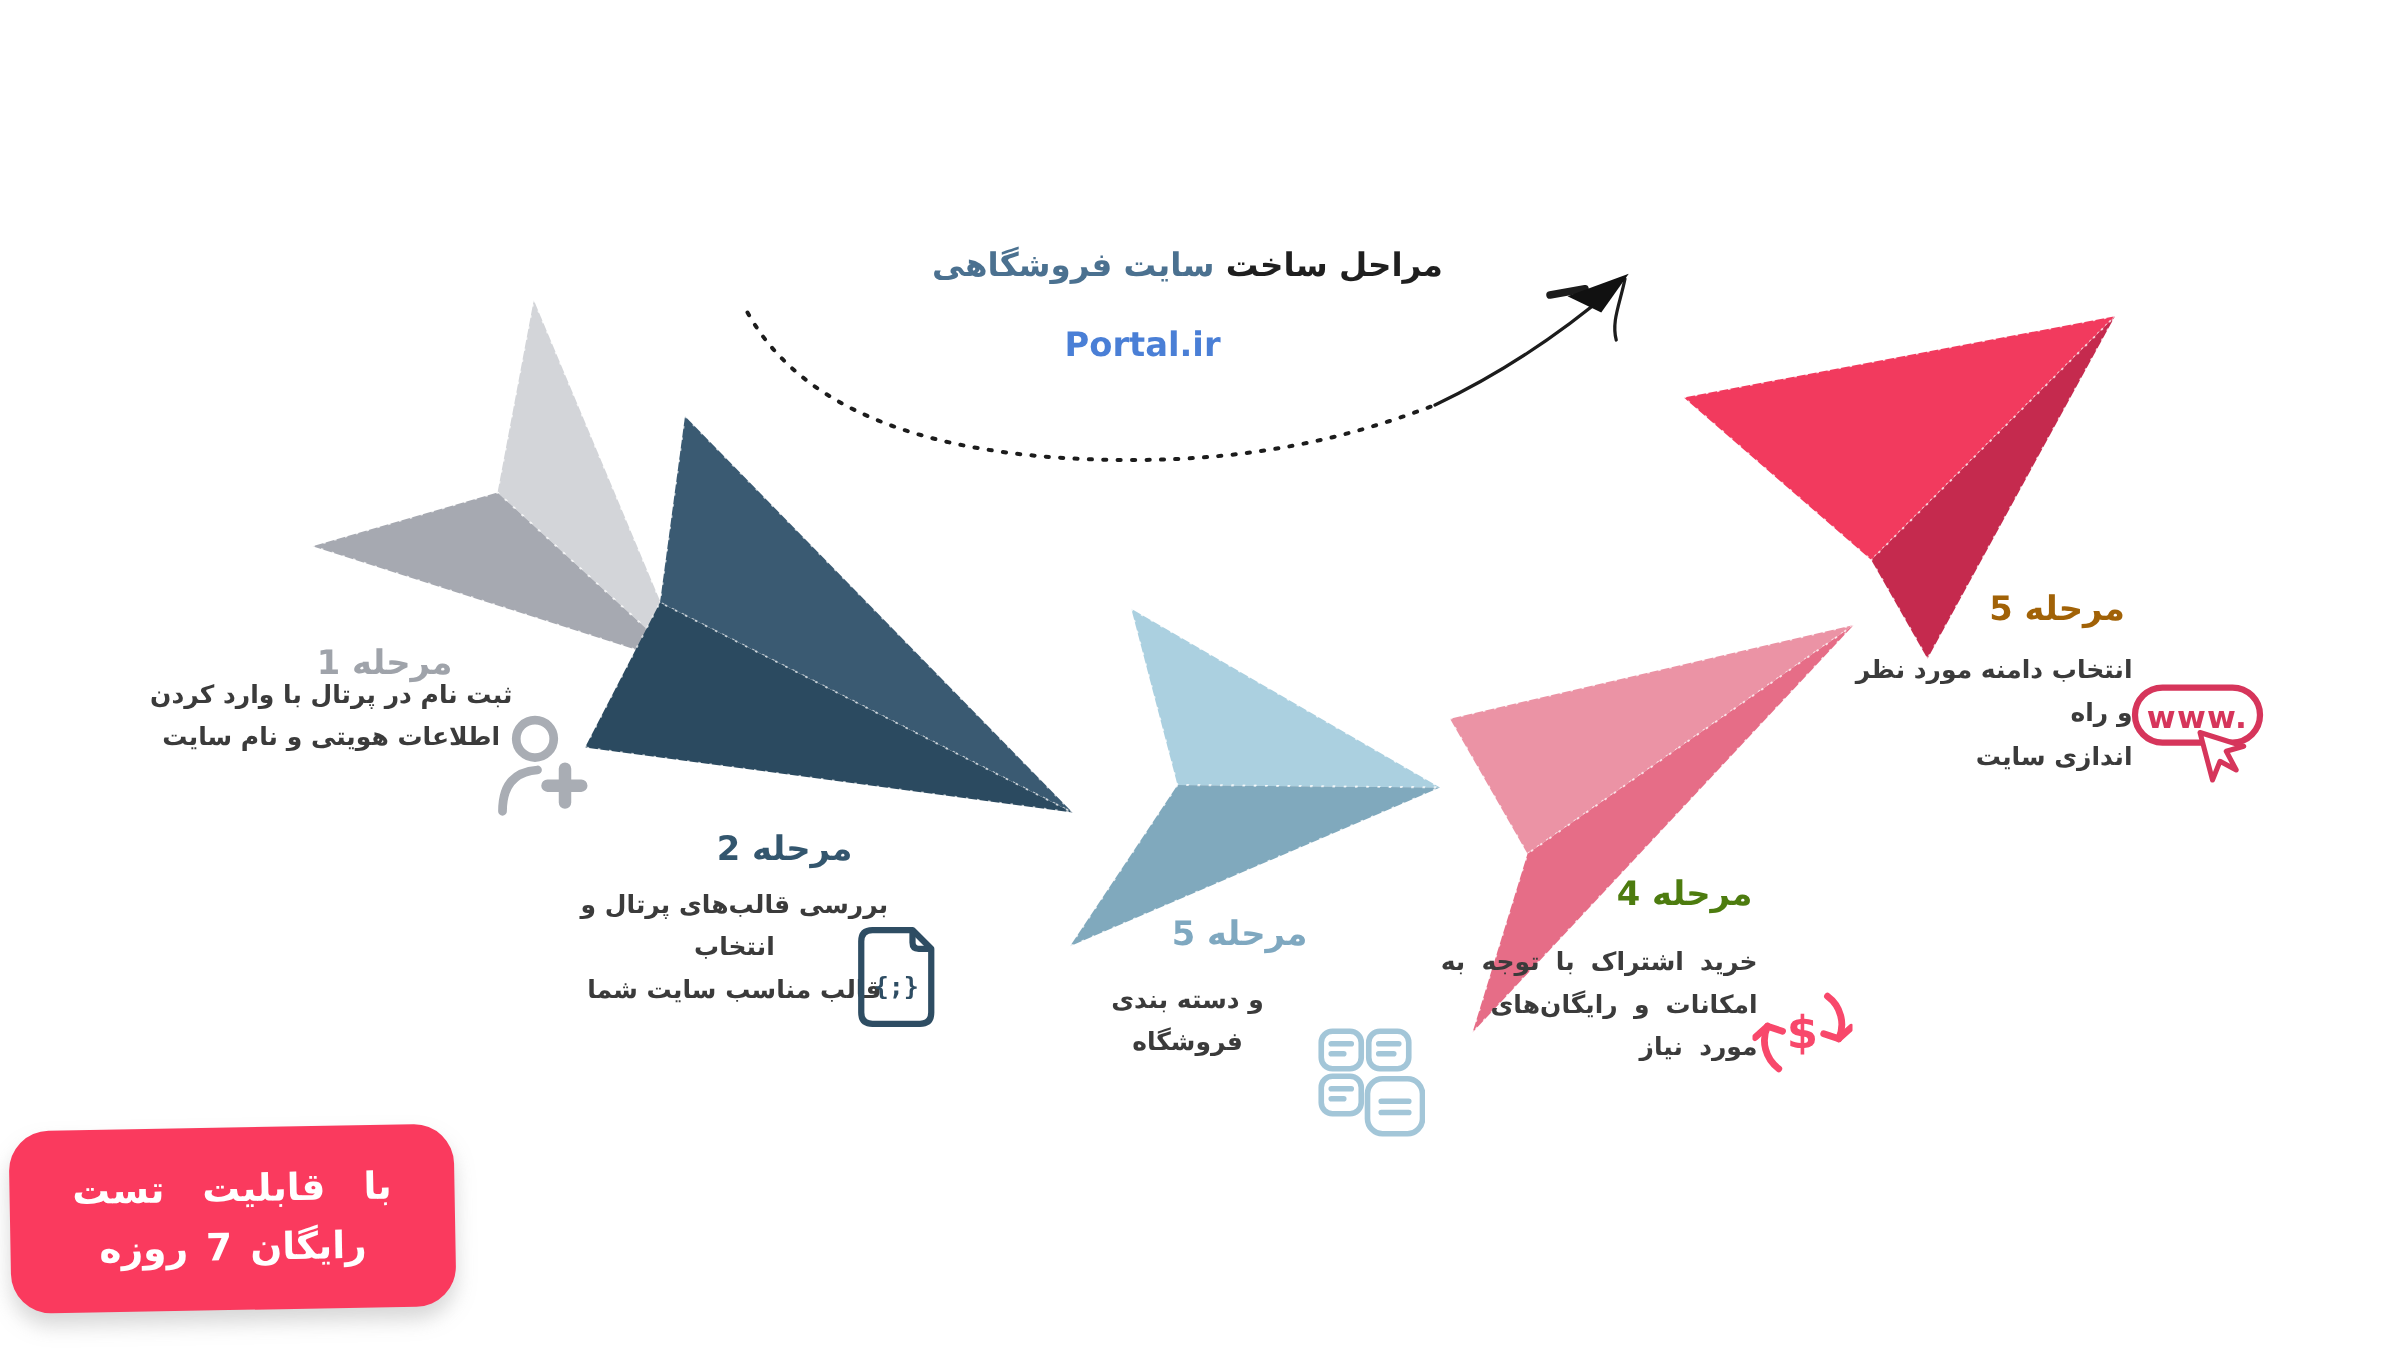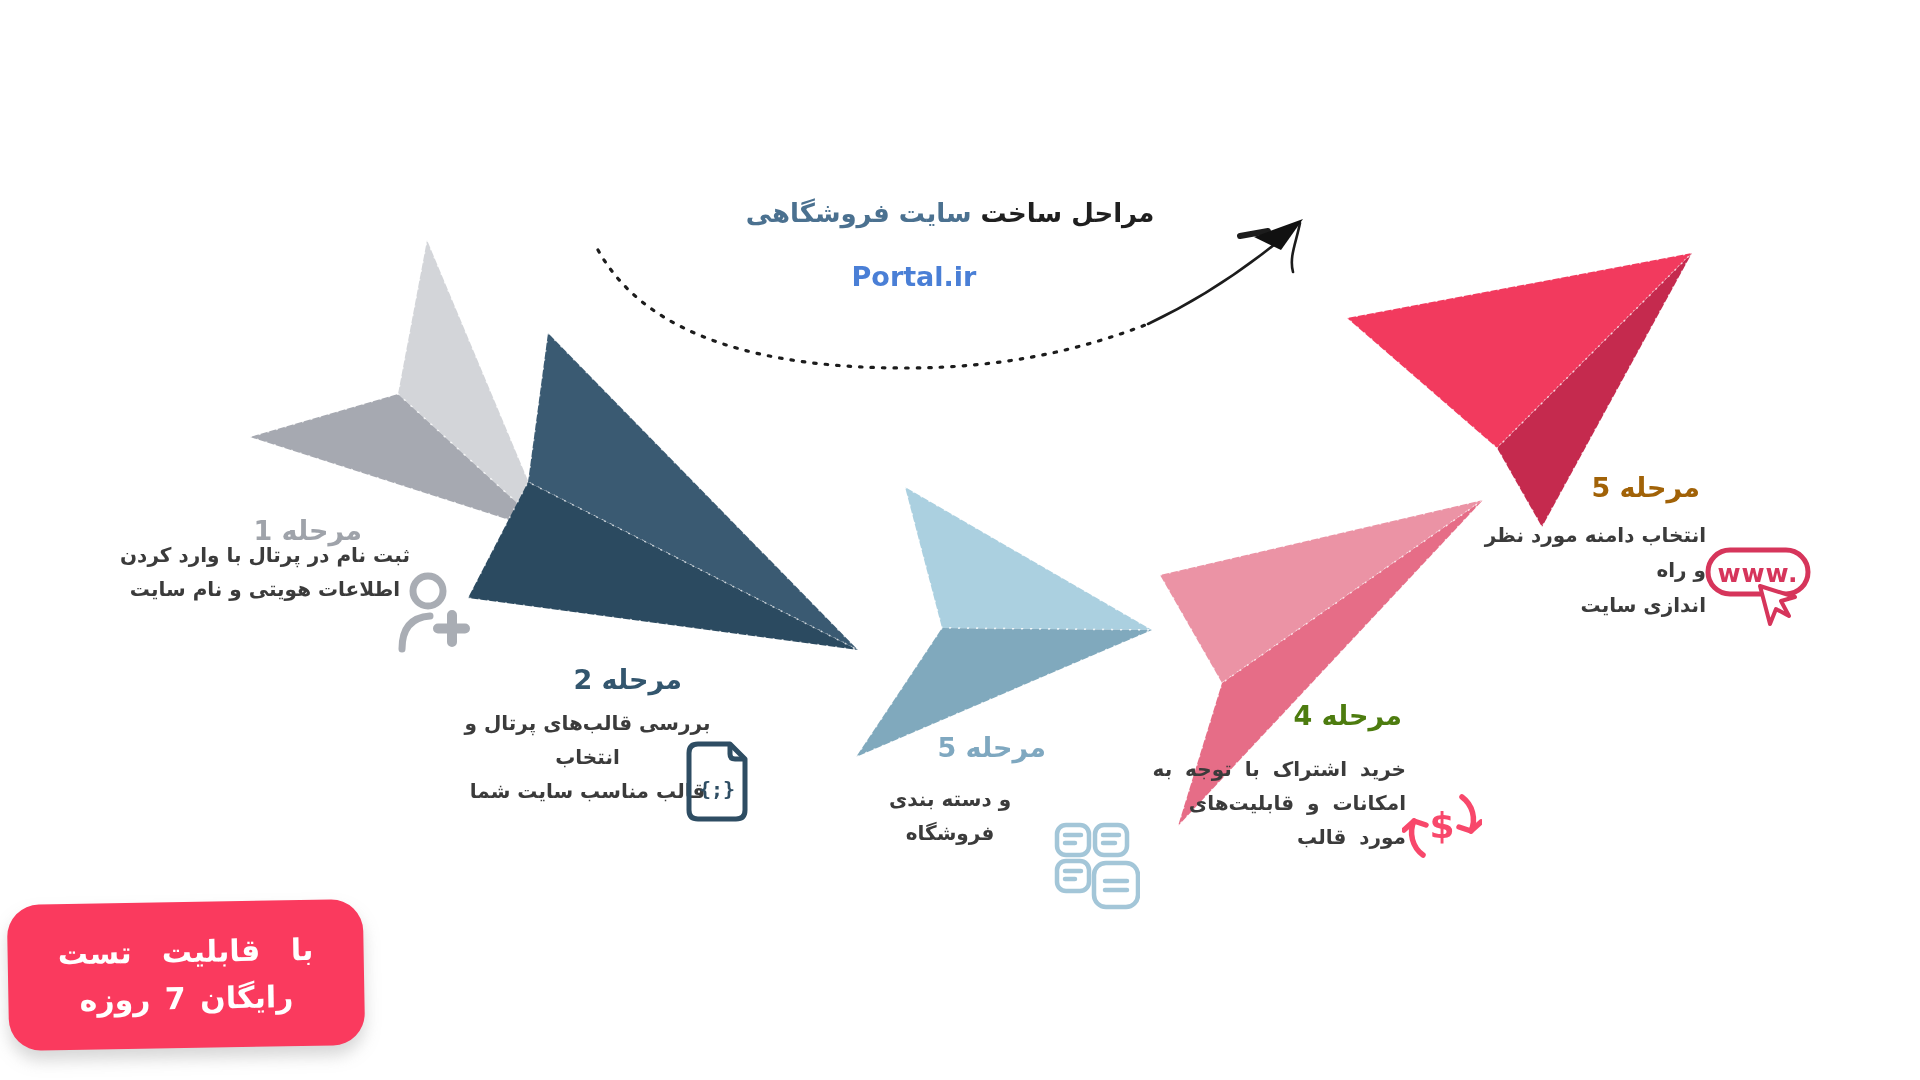--- a/index.html
+++ b/index.html
@@ -140,21 +140,21 @@
     <rect x="5" y="41" width="32" height="30" rx="9"></rect>
     <path d="M13,51 h16 M13,59 h10"></path>
     <rect x="42" y="43" width="44" height="44" rx="12"></rect>
     <path d="M53,61 h22 M53,70 h22"></path>
   </svg>
 </span>
 
 <div class="abs txt stage-label lab4 rtl" style="color: #4d7c0f;">مرحله 4</div>
 <div class="abs txt stage-desc des4 rtl">
   <div>خرید اشتراک با توجه به</div>
-  <div>امکانات و قابلیت‌های مورد قالب</div>
+  <div>امکانات و رایگان‌های مورد نیاز</div>
 </div>
 <span class="abs txt icon i4">
   <svg width="80" height="84" viewBox="0 0 80 84" xmlns="http://www.w3.org/2000/svg" fill="none" stroke="#f8486b" stroke-width="5.5" stroke-linecap="round">
     <path d="M60,13 A28,28 0 0 1 69,47"></path>
     <path d="M69,47 l10,-9 M69,47 l-12,-4"></path>
     <path d="M21,71 A28,28 0 0 1 12,37"></path>
     <path d="M12,37 l-10,9 M12,37 l12,4"></path>
     <text x="40" y="54" font-size="36" font-weight="bold" fill="#f8486b" stroke="none" text-anchor="middle">$</text>
   </svg>
 </span>

